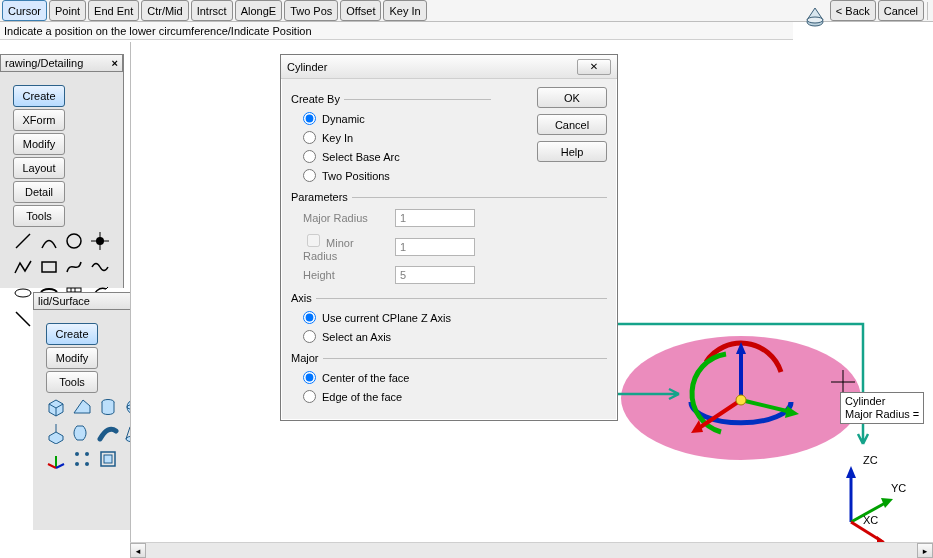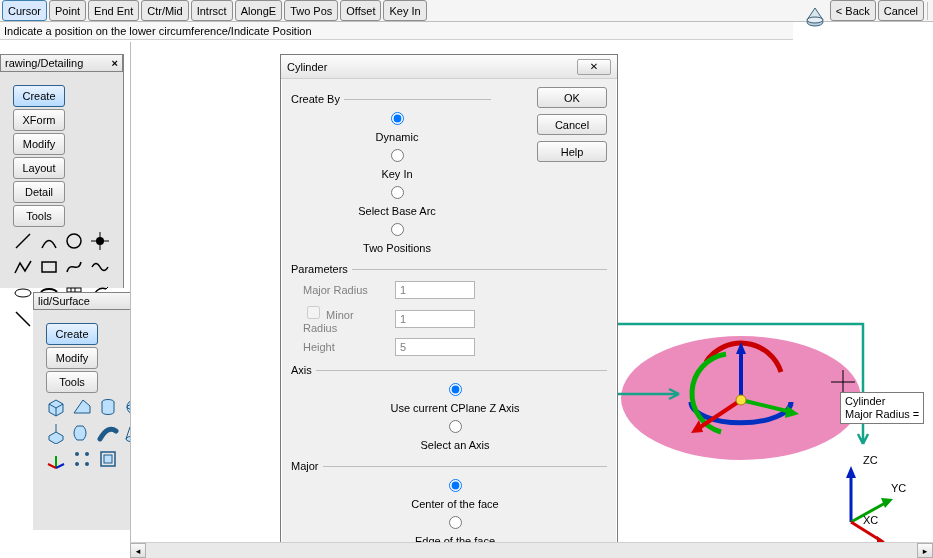--- a/index.html
+++ b/index.html
@@ -122,21 +122,21 @@
     width: 70px; height: 21px;
     background: linear-gradient(#fdfdfd,#e4e4e4);
     border: 1px solid #8e8e8e; border-radius: 3px;
     font-size: 11px; display:flex; align-items:center; justify-content:center;
   }
   fieldset {
     border: none; border-top: 1px solid #bdbdbd;
     margin: 6px 0 2px 0; padding: 4px 0 0 0;
   }
   legend { font-size: 11px; padding: 0 4px 0 0; color:#000; }
-  .opt { display:flex; align-items:center; gap:6px; padding: 3px 0 3px 12px; font-size:11px;flex-direction:column; }
+  .opt { display:flex; align-items:center; gap:6px; padding: 3px 0 3px 12px; font-size:11px; }
   .opt input[type=radio], .opt input[type=checkbox] { margin:0; }
   .param-row { display:flex; align-items:center; padding: 2px 0 2px 12px; gap:8px; color:#808080; }
   .param-row .lab { width: 84px; font-size:11px; }
   .param-row input[type=text] {
     width: 80px; height: 18px;
     border: 1px solid #b5b5b5; padding: 0 4px;
     font-size:11px; color:#808080; background:#fff;
   }
 
   

